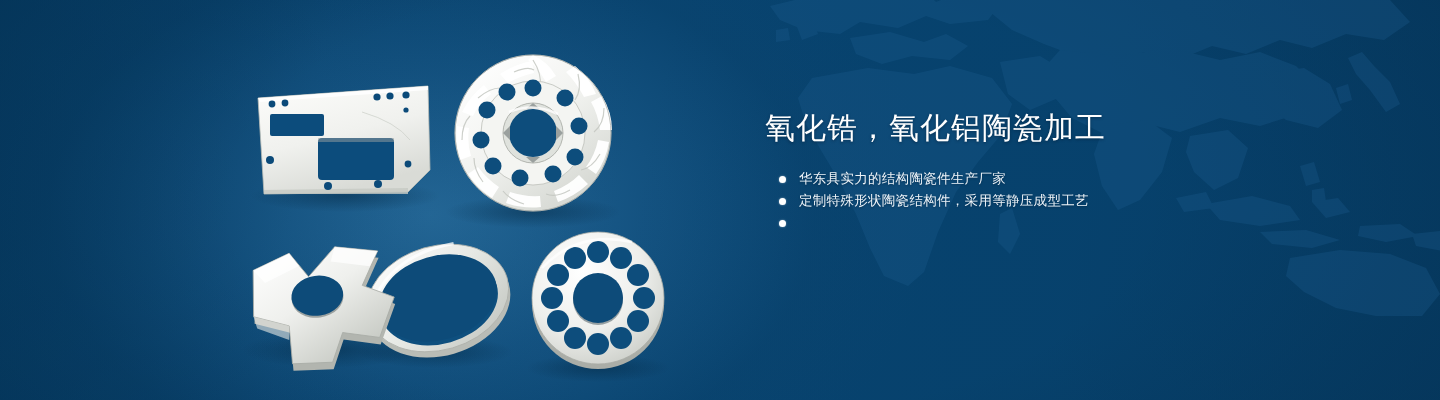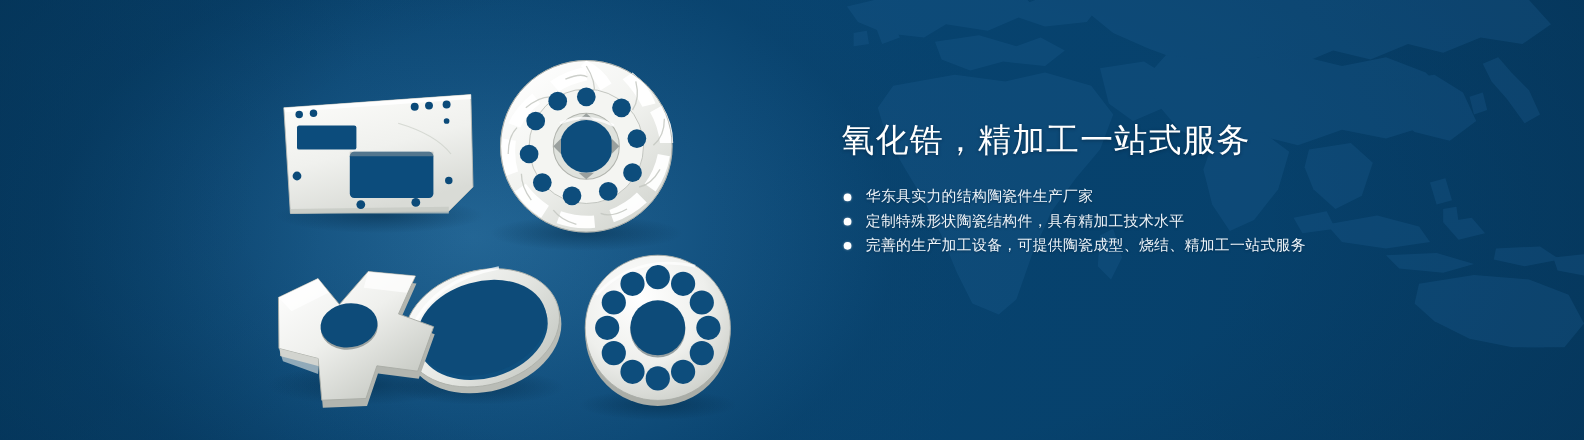--- a/index.html
+++ b/index.html
@@ -89,21 +89,21 @@
     font-size: 30px;
     line-height: 40px;
     letter-spacing: 1px;
     font-weight: 400;
     margin: 0 0 20px 0;
     text-shadow: 0 1px 3px rgba(0,20,40,0.45);
     white-space: nowrap;
   }
   .feature-list {
     list-style: none;
-    margin: 0;
+    margin: 12px;
     padding: 0;
   }
   .feature-item {
     display: flex;
     align-items: center;
     height: 22px;
     margin: 0 0 0 2px;
   }
   .bullet-dot {
     flex: 0 0 auto;
@@ -359,31 +359,30 @@
           <circle cx="0" cy="2" r="25" fill="#97a0a2"></circle>
           <circle cx="0" cy="0" r="25" fill="#0d4b79"></circle>
 
           <path d="M-56 -30 Q-20 -68 34 -56" fill="none" stroke="#ffffff" stroke-width="2.5" opacity="0.7"></path>
         </g>
       </g>
     </svg>
   </div>
 
   <div class="copy">
-    <h1 class="headline">氧化锆，精加工一站式服务</h1>
+    <h1 class="headline">氧化锆，氧化铝陶瓷加工</h1>
 
     <ul class="feature-list">
       <li class="feature-item">
         <span class="bullet-dot"></span>
         <span class="feature-text">华东具实力的结构陶瓷件生产厂家</span>
       </li>
       <li class="feature-item">
         <span class="bullet-dot"></span>
-        <span class="feature-text">定制特殊形状陶瓷结构件，具有精加工技术水平</span>
+        <span class="feature-text">定制特殊形状陶瓷结构件，采用等静压成型工艺</span>
       </li>
       <li class="feature-item">
         <span class="bullet-dot"></span>
-        <span class="feature-text">完善的生产加工设备，可提供陶瓷成型、烧结、精加工一站式服务</span>
       </li>
     </ul>
   </div>
 
 </div>
 
 </body></html>

